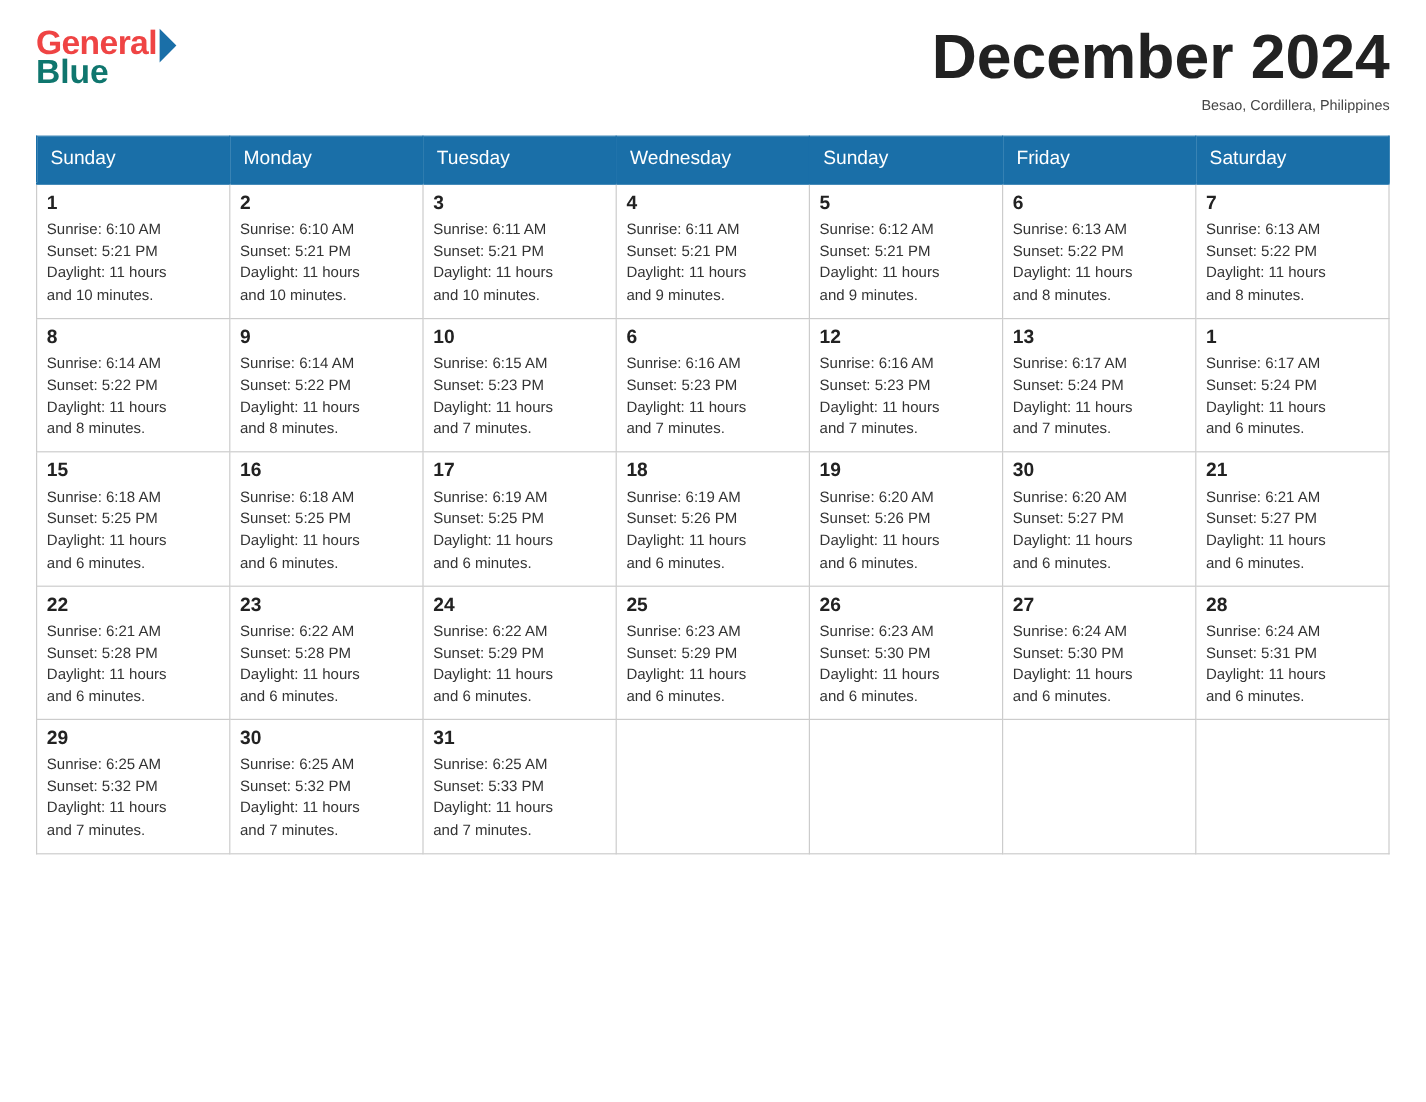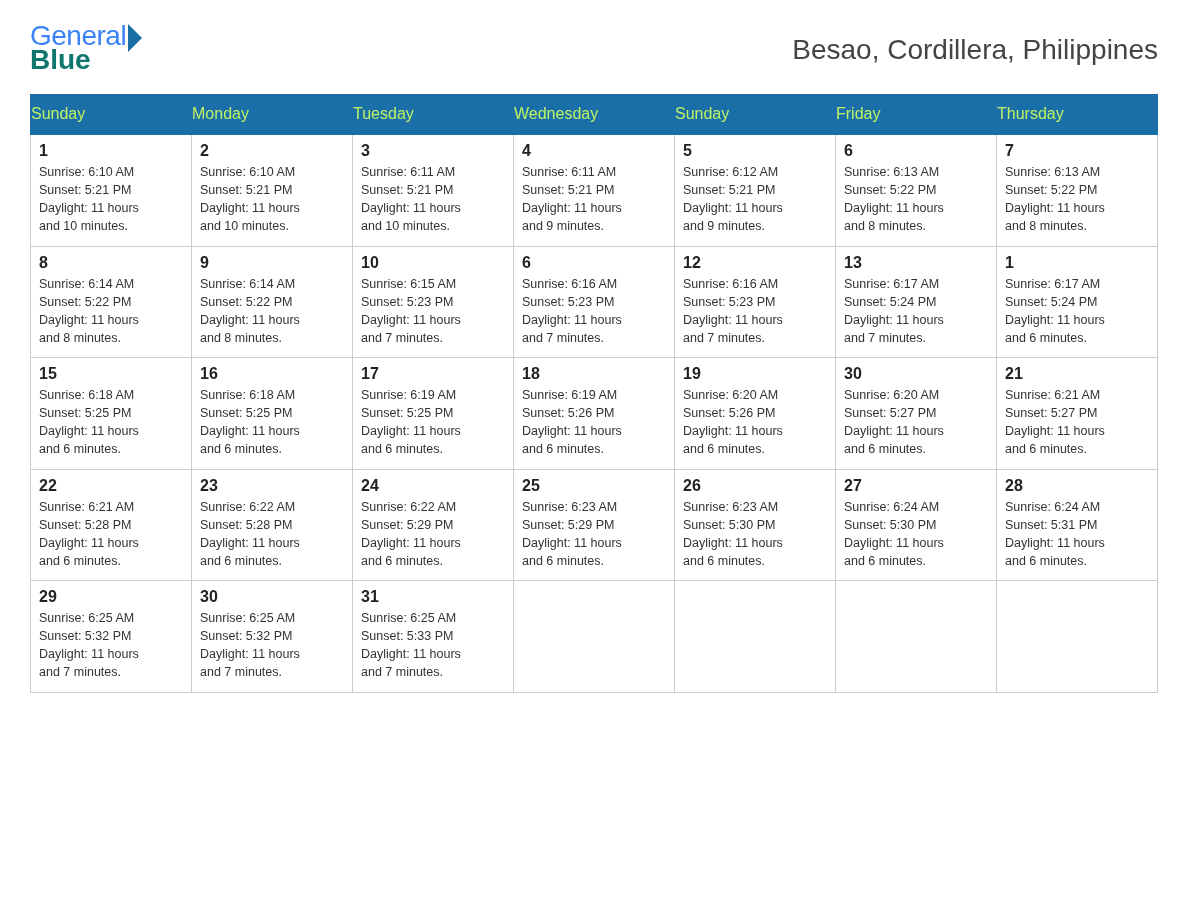--- a/index.html
+++ b/index.html
@@ -21,22 +21,22 @@
       display: flex;
       flex-direction: column;
       align-items: flex-start;
     }
     .logo-top {
       display: flex;
       align-items: center;
     }
     .logo-general {
       font-size: 28px;
-      font-weight: normal;
-      color: #3b82f6;
+      font-weight: bold;
+      color: #ef4444;
       letter-spacing: -0.5px;
     }
     .logo-arrow {
       width: 0;
       height: 0;
       border-left: 14px solid #1a6fa8;
       border-top: 14px solid transparent;
       border-bottom: 14px solid transparent;
       margin-left: 2px;
       margin-top: 4px;
@@ -51,33 +51,33 @@
     .title-block {
       text-align: right;
     }
     .month-title {
       font-size: 52px;
       font-weight: bold;
       color: #222;
       line-height: 1.1;
     }
     .subtitle {
-      font-size: 28px;
+      font-size: 12px;
       color: #444;
-      margin-top: 14px;
+      margin-top: 4px;
     }
     table {
       width: 100%;
       border-collapse: collapse;
       font-size: 13.5px;
     }
     thead tr th {
       background-color: #1a6fa8;
-      color: #bef264;
-      padding: 10px 0;
+      color: #ffffff;
+      padding: 10px 11px;
       text-align: left;
       font-size: 16px;
       font-weight: normal;
       border: 1px solid #1a6fa8;
     }
     tbody tr td {
       vertical-align: top;
       padding: 7px 8px 10px 8px;
       border: 1px solid #ccc;
       width: 14.28%;
@@ -108,34 +108,35 @@
 
 <div class="header">
   <div class="logo">
     <div class="logo-top">
       <span class="logo-general">General</span>
       <div class="logo-arrow"></div>
     </div>
     <span class="logo-bottom">Blue</span>
   </div>
   <div class="title-block">
+    <div class="month-title">December 2024</div>
     <div class="subtitle">Besao, Cordillera, Philippines</div>
   </div>
 </div>
 
 <table>
   <thead>
     <tr>
       <th>Sunday</th>
       <th>Monday</th>
       <th>Tuesday</th>
       <th>Wednesday</th>
       <th>Sunday</th>
       <th>Friday</th>
-      <th>Thursday</th>
+      <th>Saturday</th>
     </tr>
   </thead>
   <tbody id="calendar-body">
   <tr>
         <td>
           <span class="day-num">1</span>
           <div class="day-info">Sunrise: 6:10 AM<br>Sunset: 5:21 PM<br>Daylight: 11 hours<br>and 10 minutes.</div>
         </td>
         <td>
           <span class="day-num">2</span>

